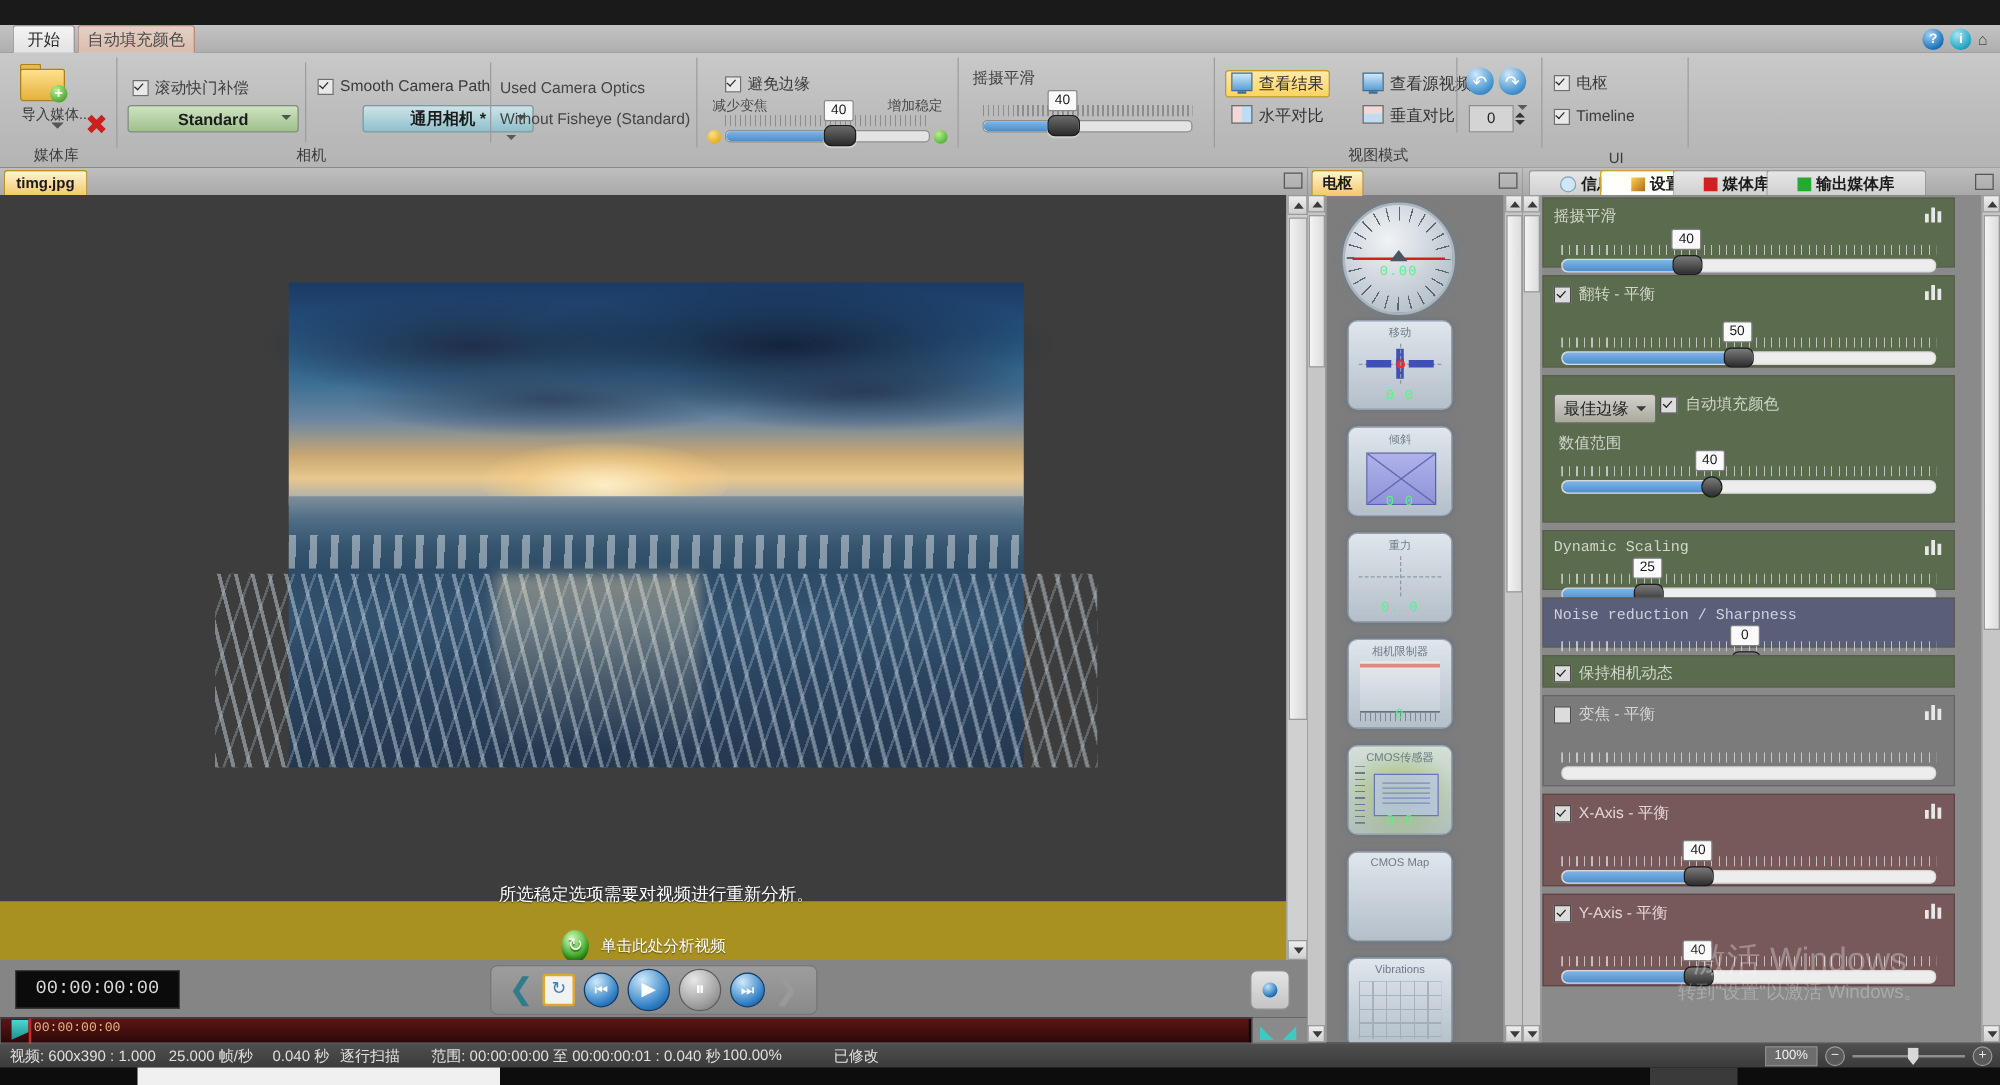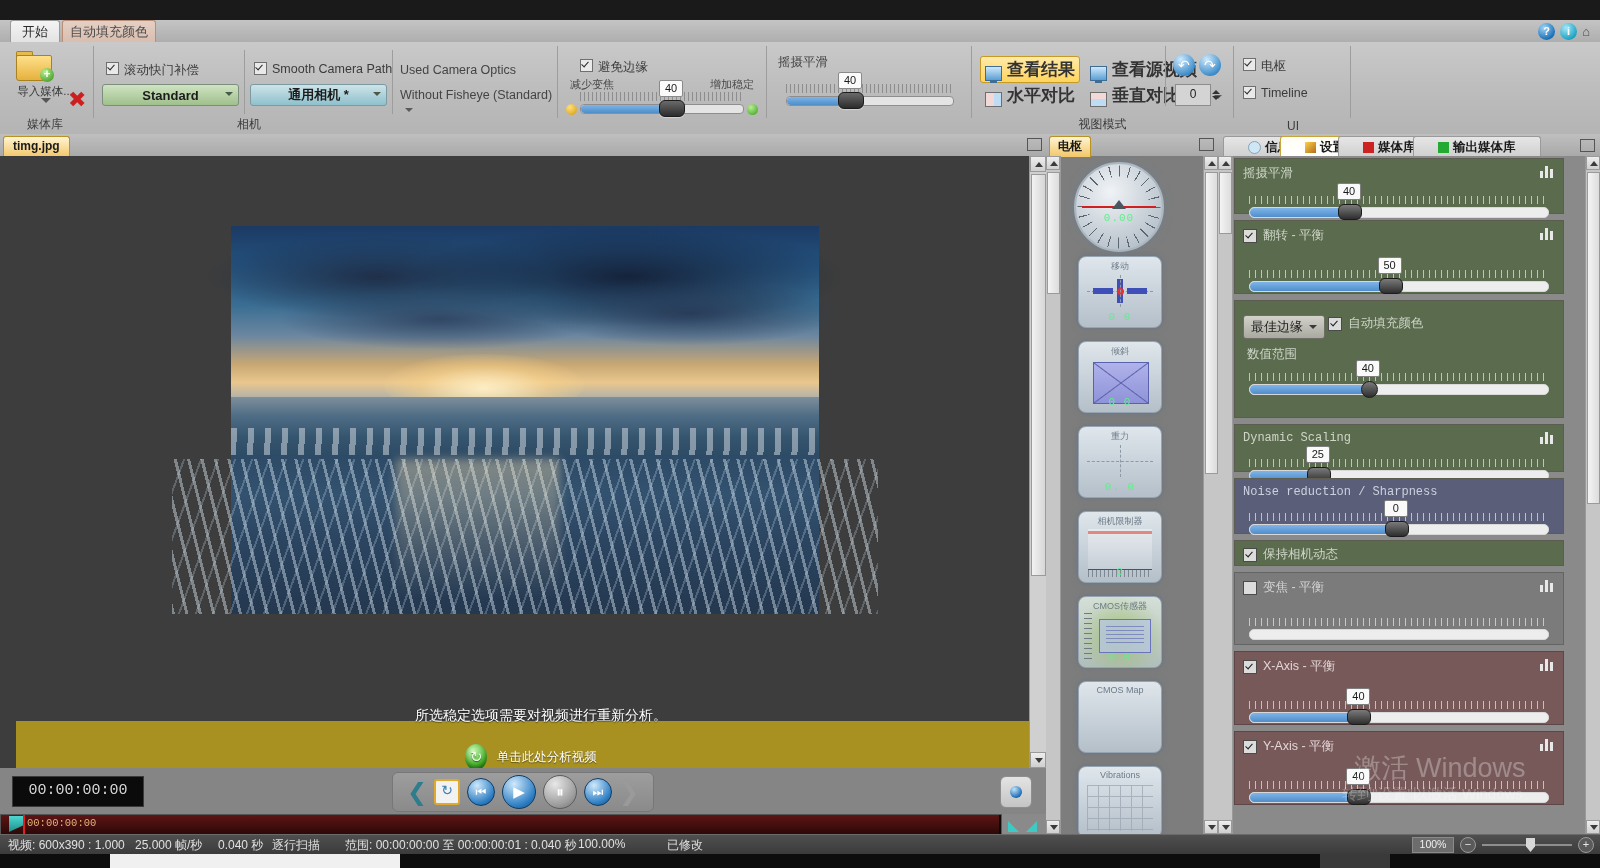--- a/index.html
+++ b/index.html
@@ -38,50 +38,50 @@
   .homeglyph{font-size:13px;color:#4a4a4a;line-height:15px;}
 
   
   .ribbon{position:absolute;left:0;top:42px;width:1600px;height:92px;
     background:linear-gradient(180deg,#c9c9c9 0%,#bcbcbc 55%,#b4b4b4 100%);
     border-bottom:1px solid #8c8c8c;}
   .rgroup{position:absolute;top:0;height:92px;}
   .rgroup .gtitle{position:absolute;bottom:1px;left:0;width:100%;text-align:center;font-size:12px;color:#3c3c3c;}
   .gsep{position:absolute;top:4px;width:1px;height:72px;background:#9d9d9d;}
 
-  .cb{display:inline-flex;gap:5px;font-size:12.5px;color:#3b3b3b;}
+  .cb{display:inline-flex;align-items:center;gap:5px;font-size:12.5px;color:#3b3b3b;}
   .cbbox{width:11px;height:11px;border:1px solid #6f6f6f;background:#e9e9e9;position:relative;flex:none;}
   .cbbox.on:after{content:"";position:absolute;left:2px;top:0px;width:3px;height:6px;
     border:solid #2a2a2a;border-width:0 1.6px 1.6px 0;transform:rotate(42deg);}
 
   .combo{height:20px;border:1px solid #7c8f7c;border-radius:3px;position:relative;
      display:flex;align-items:center;justify-content:center;font-weight:bold;font-size:13px;color:#1c1c1c;}
   .combo .arw{position:absolute;right:5px;top:7px;width:0;height:0;
      border-left:4px solid transparent;border-right:4px solid transparent;border-top:4px solid #4a5a4a;}
   .combo.green{background:linear-gradient(180deg,#cfe3c2,#9fc08c);}
-  .combo.teal{background:linear-gradient(180deg,#cde4e8,#8fc0cc);border-color:#7b9aa2;}
+  .combo.teal{background:linear-gradient(180deg,#cde4e8,#8fc0cc);border-color:#7b9aa2;margin-left:40px;}
 
   .plaintxt{font-size:12.5px;color:#444;}
   .minicaret{display:inline-block;width:0;height:0;border-left:4px solid transparent;border-right:4px solid transparent;border-top:4px solid #5a5a5a;margin-left:5px;vertical-align:middle;}
 
   
   .slw{position:relative;}
   .slw .ticks{position:absolute;left:14px;right:14px;top:0;height:9px;
     background:repeating-linear-gradient(90deg,#8d8d8d 0 1px,transparent 1px 4px);}
   .slw .trk{position:absolute;left:14px;right:14px;top:12px;height:8px;border:1px solid #8e8e8e;border-radius:4px;background:#e4e4e4;}
   .slw .fill{position:absolute;left:0;top:0;bottom:0;background:linear-gradient(180deg,#7fb4e8,#4d8ec9);border-radius:4px 0 0 4px;}
   .slw .knob{position:absolute;top:8px;width:24px;height:15px;margin-left:-12px;border-radius:6px;
     background:linear-gradient(180deg,#6a6a6a,#2c2c2c);border:1px solid #1c1c1c;box-shadow:0 1px 1px rgba(255,255,255,.4);}
   .slw .bubble{position:absolute;top:-12px;transform:translateX(-50%);min-width:22px;height:15px;line-height:14px;
     background:#fafafa;border:1px solid #8a8a8a;font-size:11px;text-align:center;color:#1a1a1a;border-radius:2px;}
   .endic{position:absolute;top:12px;width:11px;height:11px;border-radius:50%;}
   .endic.warn{left:0;background:radial-gradient(circle at 35% 30%,#ffe07a,#d79a0b);}
   .endic.ok{right:0;background:radial-gradient(circle at 35% 30%,#b6f08f,#3a9c1e);}
 
-  .vmbtn{display:inline-flex;align-items:flex-end;gap:5px;font-size:17px;color:#333;padding:1px 4px;border:1px solid transparent;font-weight:bold;}
+  .vmbtn{display:inline-flex;align-items:flex-start;gap:5px;font-size:13px;color:#333;padding:1px 4px;border:1px solid transparent;}
   .vmbtn.sel{background:linear-gradient(180deg,#ffeaa8,#ffd45e);border:1px solid #c69a26;border-radius:3px;}
   .monico{width:15px;height:13px;border:1px solid #3f6c93;background:linear-gradient(180deg,#cfe8fb,#5a9fd4);position:relative;flex:none;}
   .monico:after{content:"";position:absolute;left:4px;bottom:-3px;width:7px;height:2px;background:#3f6c93;}
   .splitico{width:15px;height:13px;border:1px solid #6e6e6e;flex:none;}
   .splitico.h{background:linear-gradient(90deg,#f3d8d8 50%,#bfdcf5 50%);}
   .splitico.v{background:linear-gradient(180deg,#f3d8d8 50%,#bfdcf5 50%);}
   .undoico{width:22px;height:22px;border-radius:50%;
      background:radial-gradient(circle at 35% 25%,#cfe9fb,#3f8ecb 72%,#1d5f95);position:relative;}
   .undoico span{position:absolute;left:5px;top:4px;color:#fff;font-size:14px;line-height:14px;}
   .spin{width:34px;height:20px;border:1px solid #8d8d8d;background:#d4d4d4;text-align:center;line-height:19px;font-size:12px;color:#222;}
@@ -124,21 +124,21 @@
   .photo .foam{position:absolute;left:0;top:52%;width:100%;height:7%;
      background:repeating-linear-gradient(92deg,rgba(255,255,255,.55) 0 6px,rgba(255,255,255,0) 6px 17px);opacity:.75;}
   .photo .beach{position:absolute;left:0;top:59%;width:100%;height:41%;
      background:linear-gradient(180deg,#2d4a66 0%,#33526f 25%,#2b4460 55%,#24384f 100%);}
   .photo .ripples{position:absolute;left:-10%;top:60%;width:120%;height:40%;opacity:.85;
      background:
        repeating-linear-gradient(76deg,rgba(220,235,245,.50) 0 3px,rgba(220,235,245,0) 3px 13px),
        repeating-linear-gradient(-70deg,rgba(200,220,235,.30) 0 2px,rgba(200,220,235,0) 2px 16px);}
   .photo .wetsheen{position:absolute;left:28%;top:60%;width:28%;height:36%;
      background:linear-gradient(180deg,rgba(255,228,180,.40),rgba(255,228,180,0));filter:blur(5px);}
-  .notice{position:absolute;left:16px;top:565px;width:1068px;height:69px;background:#a89120;}
+  .notice{position:absolute;left:0;top:565px;width:1068px;height:69px;background:#a89120;}
   .notice .msg{position:absolute;left:231px;top:-14px;width:588px;text-align:center;color:#ffffff;font-size:14px;
      text-shadow:0 1px 1px rgba(0,0,0,.55);}
   .notice .clickrow{position:absolute;left:0;top:23px;width:1030px;text-align:center;}
   .greenorb{display:inline-block;width:22px;height:26px;border-radius:50%;vertical-align:middle;margin-right:6px;
      background:radial-gradient(circle at 36% 26%,#cdf8b8,#46b52a 60%,#136d09);box-shadow:inset 0 -3px 5px rgba(0,0,0,.35);}
   .greenorb:after{content:"\21BB";color:#eafde4;font-size:15px;line-height:25px;display:block;text-align:center;}
   .notice .clickrow span{vertical-align:middle;font-size:12.5px;color:#fff;text-shadow:0 1px 1px rgba(0,0,0,.5);}
 
   
   .vscroll{position:absolute;right:0;top:22px;width:16px;height:612px;background:#d0d0d0;border-left:1px solid #9a9a9a;}
@@ -728,21 +728,21 @@
           <div class="psl">
             <div class="tks"></div>
             <div class="trk">
                 <div class="fill" style="width:24%"></div>
               </div>
             <div class="knob" style="left:24%"></div>
             <div class="bub" style="left:24%">25</div>
           </div>
         </div>
 
-        <div class="card blue" style="height:56px;">
+        <div class="card blue" style="height:40px;">
           <div class="ttl mono">Noise reduction / Sharpness</div>
           <div class="psl">
             <div class="tks"></div>
             <div class="trk">
                 <div class="fill" style="width:49%"></div>
               </div>
             <div class="knob" style="left:49%"></div>
             <div class="bub" style="left:49%">0</div>
           </div>
         </div>

